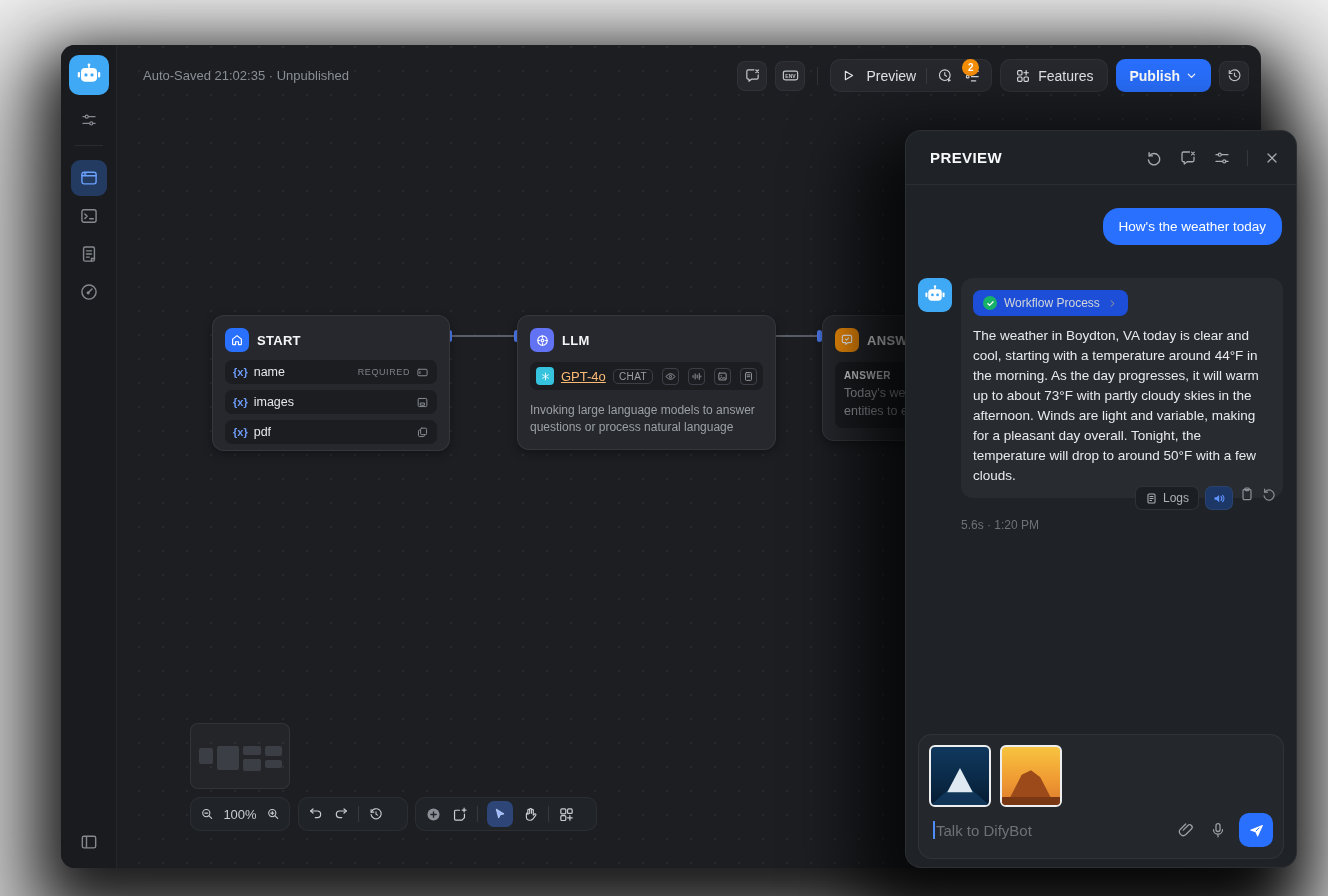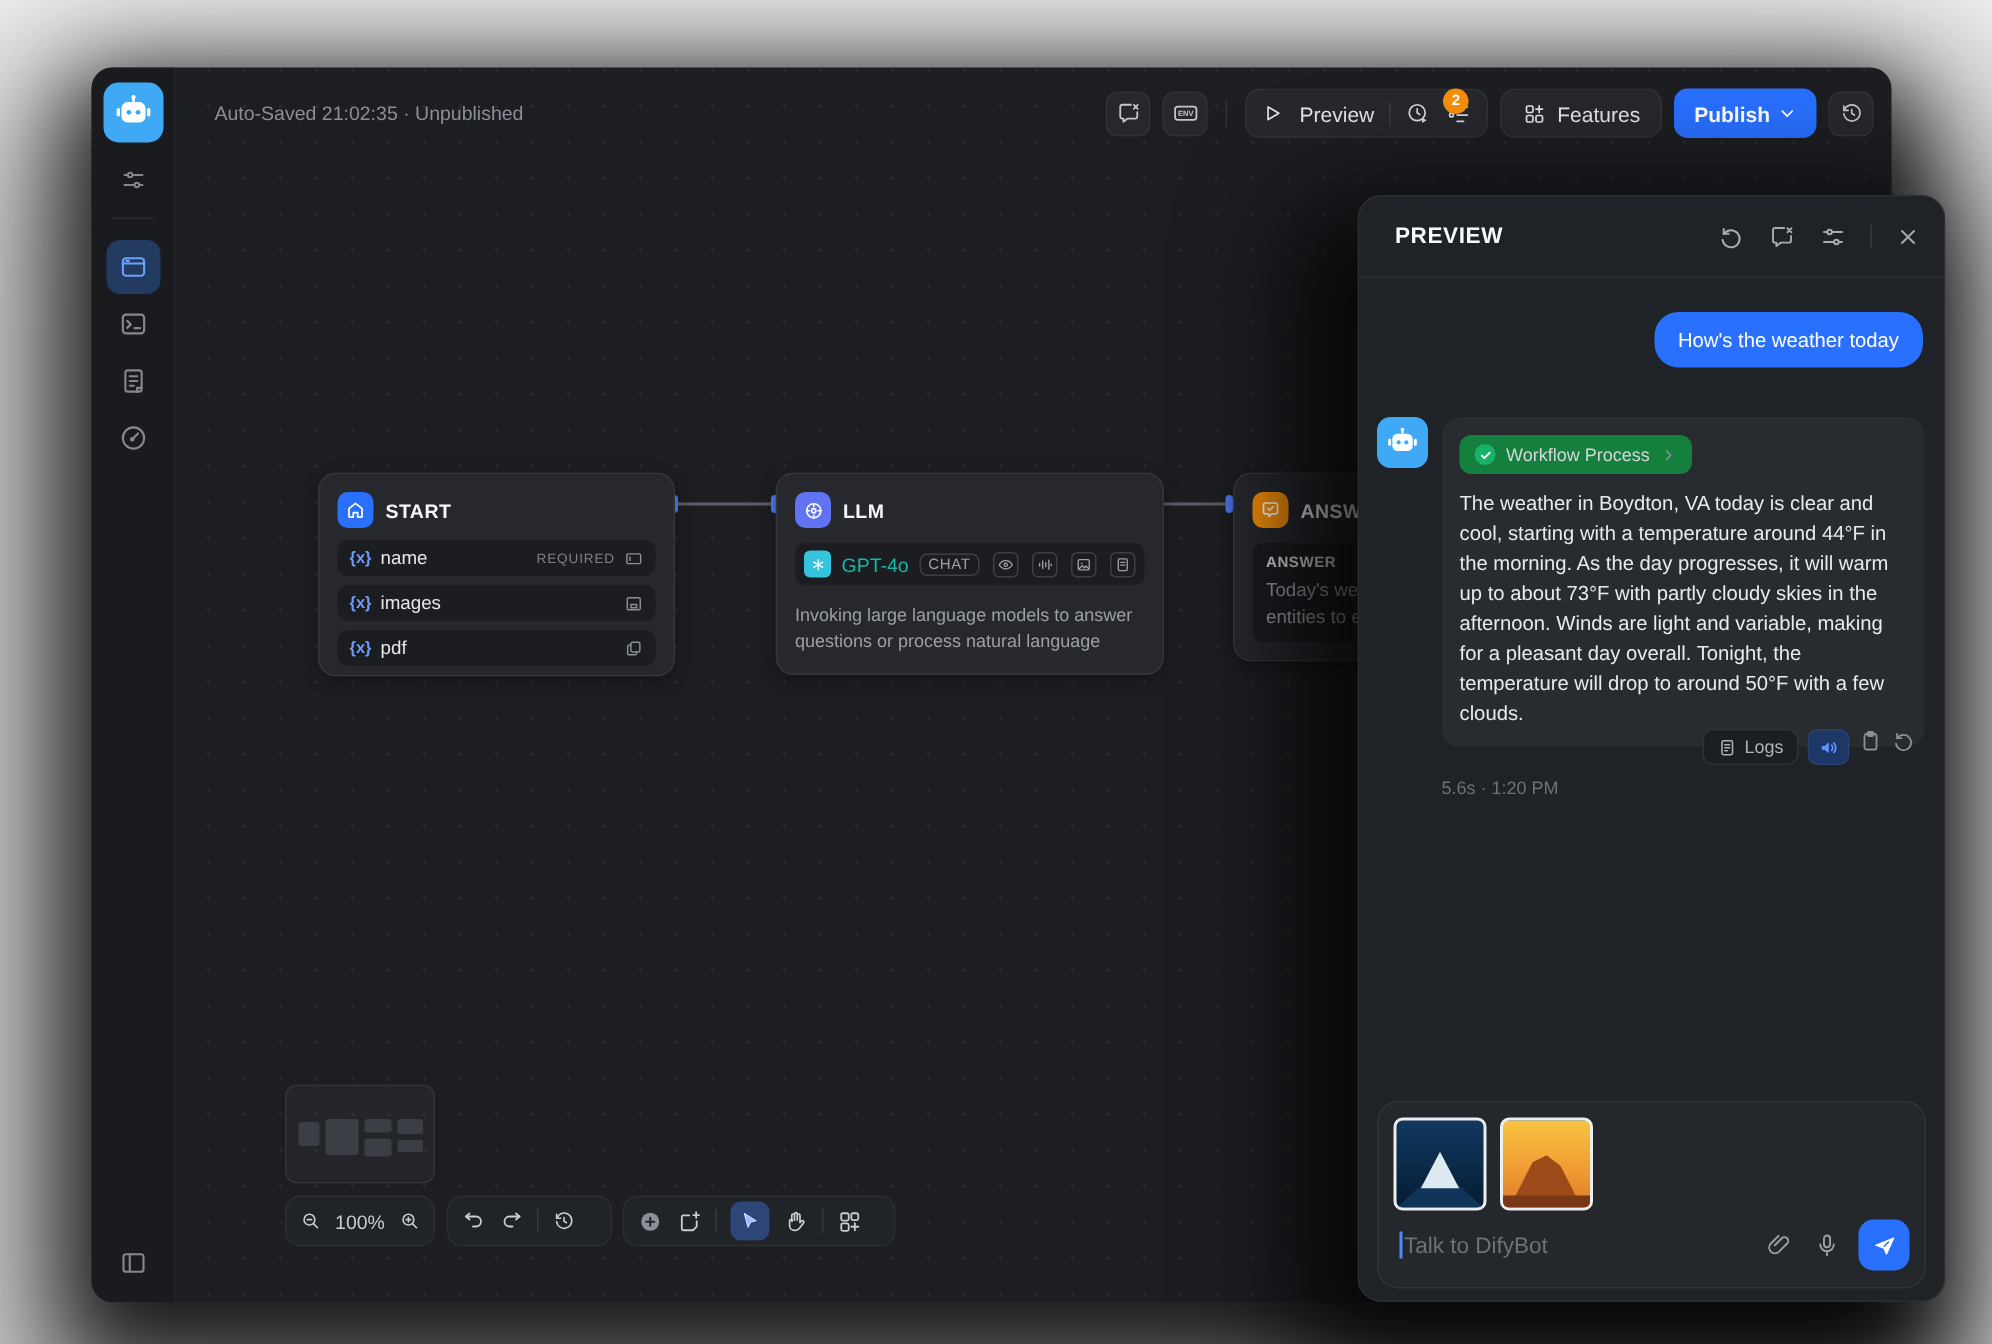--- a/index.html
+++ b/index.html
@@ -62,21 +62,21 @@
   .node-desc { padding:8px 12px 12px; font-size:12px; line-height:1.45; color:#9ba0a6; }
   .vrow { height:24px; margin:0 12px 6px; background:#1b1d21; border-radius:7px; display:flex; align-items:center;
     padding:0 8px; gap:6px; }
   .vrow .tok { font-size:11px; font-weight:700; color:#6f9cf8; }
   .vrow .nm { font-size:12.5px; color:#e6e7e9; flex:1; }
   .vrow .req { font-size:9px; letter-spacing:.6px; color:#7d8187; }
   .vrow .ric { color:#8b8f96; display:flex; }
   .model-row { height:28px; margin:2px 12px 0; background:#1b1d21; border-radius:7px; display:flex; align-items:center;
     padding:0 6px; gap:7px; }
   .gpt-ic { width:18px; height:18px; border-radius:4px; background:#35c3dd; display:flex; align-items:center; justify-content:center; }
-  .model-nm { font-size:13px; color:#14b8a6; flex:1; }
+  .model-nm { font-size:13px; color:#fdba74; flex:1;text-decoration:underline; }
   .cap-badge { border:1px solid #3c4046; border-radius:5px; color:#9ba0a6; font-size:10px; padding:1px 5px; letter-spacing:.4px;}
   .cap-ic { width:17px; height:17px; border:1px solid #3c4046; border-radius:4px; color:#9ba0a6;
     display:flex; align-items:center; justify-content:center; margin-left:2px;}
   .ans-box { margin:2px 12px 12px; background:#1b1d21; border-radius:7px; padding:8px 9px; overflow:hidden; }
   .ans-label { font-size:10px; font-weight:700; letter-spacing:.4px; color:#dfe1e3; margin-bottom:3px; }
   .ans-line { font-size:12.5px; color:#9ba0a6; white-space:nowrap; line-height:1.45; }
   .ans-var { color:#6f9cf8; }
 
   .edge { position:absolute; height:2px; background:#5a5e66; }
   .port { position:absolute; width:5px; height:12px; border-radius:3px; background:#4e7df7; }
@@ -102,21 +102,21 @@
   .pv-title { font-size:15px; font-weight:700; letter-spacing:.4px; color:#f7f8f9; flex:1; }
   .pv-hicons { display:flex; align-items:center; gap:16px; color:#a7abb2; }
   .pv-div { width:1px; height:16px; background:rgba(255,255,255,.1); }
 
   .user-bubble { position:absolute; right:14px; top:77px; background:#2970ff; color:#fff; font-size:13.5px;
     padding:11px 16px; border-radius:16px;text-align:right; }
   .bot-row { position:absolute; left:12px; top:147px; right:13px; }
   .bot-avatar { position:absolute; left:0; top:0; width:34px; height:34px; border-radius:9px; background:#3fa9f5;
     display:flex; align-items:center; justify-content:center; }
   .bot-card { position:relative; margin-left:43px; background:#282b30; border-radius:12px; padding:12px; }
-  .proc-pill { display:inline-flex; align-items:center; gap:7px; background:#15803d; border-radius:8px;
+  .proc-pill { display:inline-flex; align-items:center; gap:7px; background:#1d4ed8; border-radius:8px;
     padding:6px 10px; }
   .proc-check { width:14px; height:14px; border-radius:50%; background:#17b26a; display:flex; align-items:center; justify-content:center; }
   .proc-lbl { font-size:12px; color:#d3d6da; }
   .bot-msg { margin-top:10px; font-size:13.5px; line-height:20px; color:#e8eaec; }
   .msg-actions { position:absolute; right:6px; bottom:-12px; display:flex; align-items:flex-start; gap:6px; }
   .logs-pill { display:flex; align-items:center; gap:5px; background:#1b1e22; border:1px solid rgba(255,255,255,.09);
     border-radius:7px; padding:4px 9px; color:#aeb2b8; font-size:12px; }
   .spk-pill { width:28px; height:24px; background:#1d3766; border:1px solid rgba(255,255,255,.06); border-radius:7px;
     display:flex; align-items:center; justify-content:center; color:#5f93ff; }
   .ghost-ic { color:#8b8f96; display:flex; }

